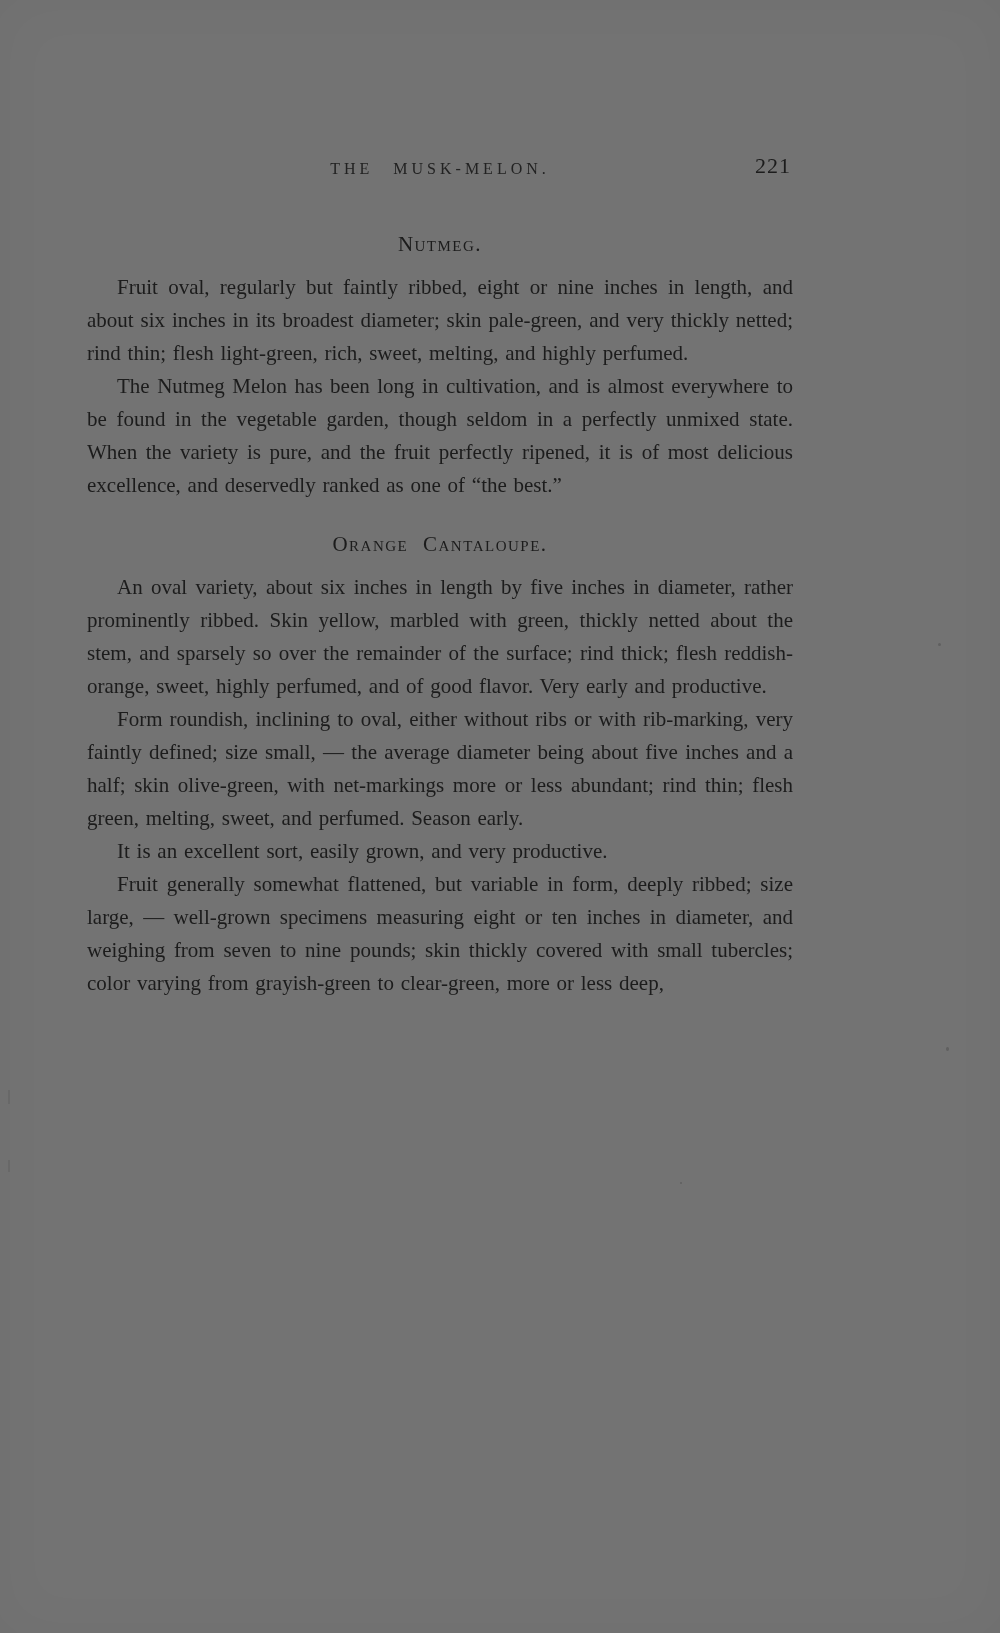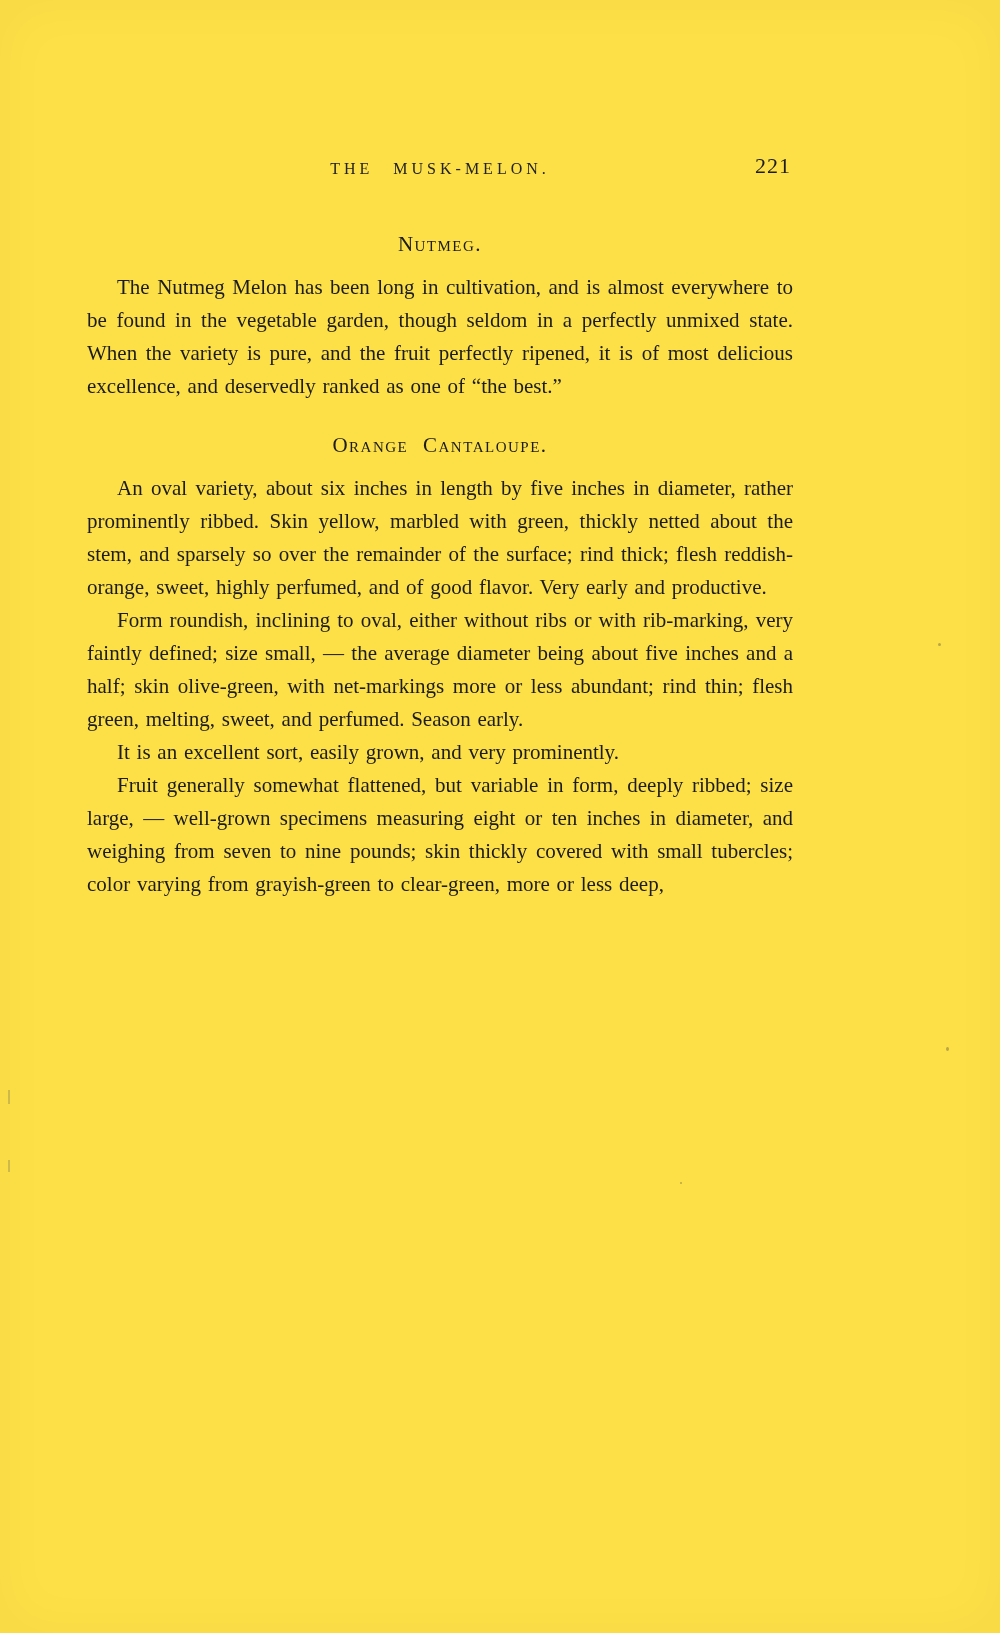--- a/index.html
+++ b/index.html
@@ -4,21 +4,21 @@
 <style>
   html, body {
     margin: 0;
     padding: 0;
     background: #ffffff;
   }
   .page {
     position: relative;
     width: 1000px;
     height: 1633px;
-    background: #fde047;
+    background: #737373;
     box-shadow: inset 0 0 60px rgba(0,0,0,0.03);
     overflow: hidden;
     font-family: "Liberation Serif", "DejaVu Serif", serif;
     color: #1c1c1c;
   }
   .content {
     position: absolute;
     left: 87px;
     top: 158px;
     width: 706px;
@@ -91,31 +91,32 @@
 
     <header class="page-header">
       <span class="running-head">THE MUSK-MELON.</span>
       <span class="page-number">221</span>
     </header>
 
     <main>
 
       <section class="section">
         <h2 class="section-heading">Nutmeg.</h2>
+        <p class="body-para">Fruit oval, regularly but faintly ribbed, eight or nine inches in length, and about six inches in its broadest diameter; skin pale-green, and very thickly netted; rind thin; flesh light-green, rich, sweet, melting, and highly perfumed.</p>
         <p class="body-para">The Nutmeg Melon has been long in cultivation, and is almost everywhere to be found in the vegetable garden, though seldom in a perfectly unmixed state. When the variety is pure, and the fruit perfectly ripened, it is of most delicious excellence, and deservedly ranked as one of “the best.”</p>
       </section>
 
       <section class="section">
         <h2 class="section-heading">Orange Cantaloupe.</h2>
         <p class="body-para">An oval variety, about six inches in length by five inches in diameter, rather prominently ribbed. Skin yellow, marbled with green, thickly netted about the stem, and sparsely so over the remainder of the surface; rind thick; flesh reddish-orange, sweet, highly perfumed, and of good flavor. Very early and productive.</p>
       </section>
 
       <section class="section">
         <p class="body-para">Form roundish, inclining to oval, either without ribs or with rib-marking, very faintly defined; size small, — the average diameter being about five inches and a half; skin olive-green, with net-markings more or less abundant; rind thin; flesh green, melting, sweet, and perfumed. Season early.</p>
-        <p class="body-para">It is an excellent sort, easily grown, and very prominently.</p>
+        <p class="body-para">It is an excellent sort, easily grown, and very productive.</p>
       </section>
 
       <section class="section">
         <p class="body-para">Fruit generally somewhat flattened, but variable in form, deeply ribbed; size large, — well-grown specimens measuring eight or ten inches in diameter, and weighing from seven to nine pounds; skin thickly covered with small tubercles; color varying from grayish-green to clear-green, more or less deep,</p>
       </section>
 
     </main>
   </div>
 
   <div class="scan-speck" style="left:938px; top:643px; width:3px; height:3px;"></div>

